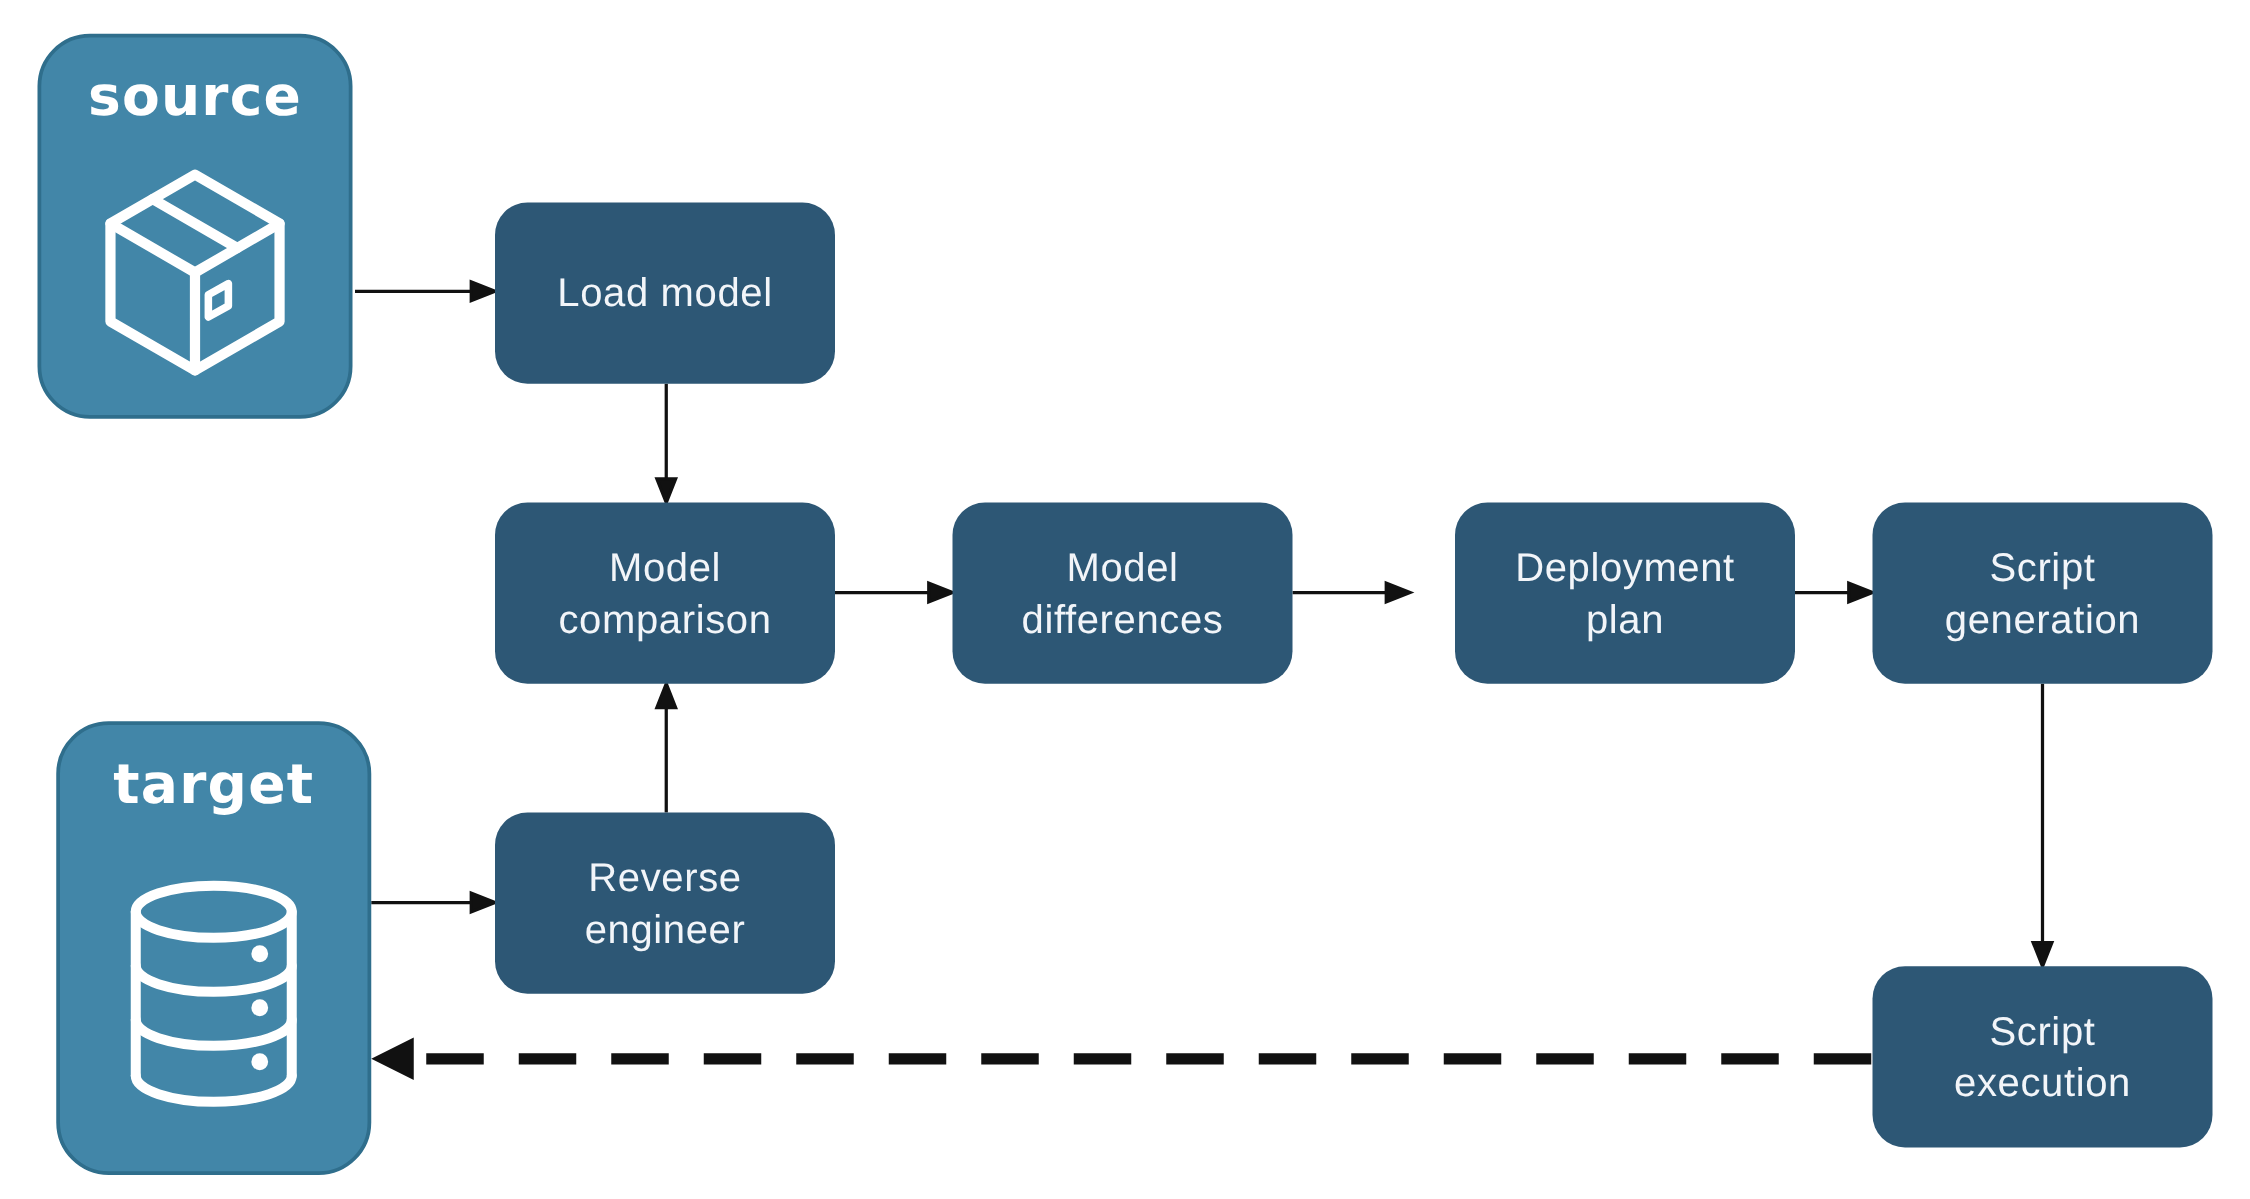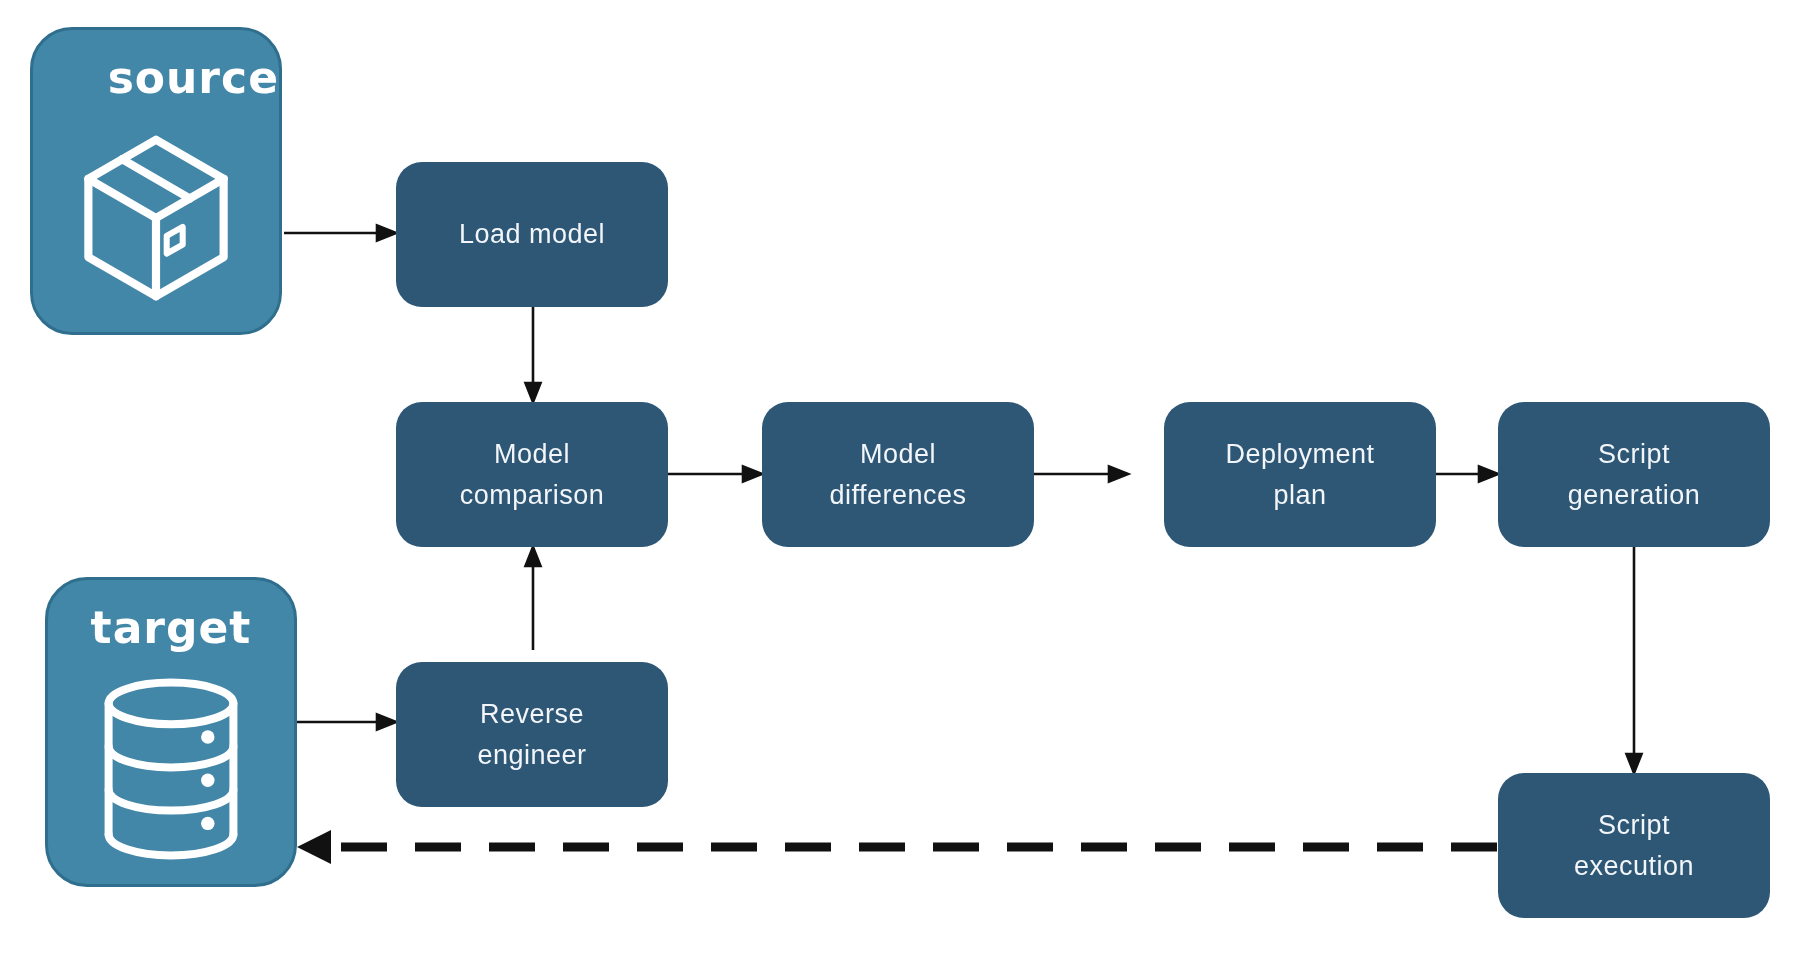--- a/index.html
+++ b/index.html
@@ -9,21 +9,21 @@
   }
   
   .connectors{position:absolute;left:0;top:0;width:1800px;height:959px;pointer-events:none;}
 
   
   .node{
     position:absolute;width:272px;height:145px;border-radius:26px;
     background:var(--node-fill,#2D5775);
     color:var(--node-text,#F2F5F9);
     display:flex;align-items:center;justify-content:center;text-align:center;
-    font-size:27px;line-height:41px;white-space:pre-line;letter-spacing:.5px;
+    font-size:32px;line-height:41px;white-space:pre-line;letter-spacing:.5px;
   }
 
   
   .endpoint{
     position:absolute;width:252px;border-radius:42px;
     background:var(--endpoint-fill,#4286A8);
     border:3px solid var(--endpoint-border,#2F6E8C);
     box-sizing:border-box;
     display:flex;flex-direction:column;align-items:center;
   }
@@ -32,25 +32,25 @@
     font-weight:800;font-size:44px;color:#ffffff;margin-top:22px;letter-spacing:1px;
   }
   .endpoint .ep-icon{flex:1;display:flex;align-items:center;justify-content:center;width:100%;}
 
   
   #node-load-model       {left:396px;top:162px;}
   #node-model-comparison {left:396px;top:402px;}
   #node-model-differences{left:762px;top:402px;}
   #node-deployment-plan  {left:1128px;top:402px;margin-left:36px;}
   #node-script-generation{left:1498px;top:402px;}
-  #node-reverse-engineer {left:396px;top:650px;margin-top:12px;}
+  #node-reverse-engineer {left:396px;top:650px;}
   #node-script-execution {left:1498px;top:773px;}
 
-  #endpoint-source{left:30px;top:27px;height:308px;align-items:flex-end;}
-  #endpoint-target{left:45px;top:577px;height:310px;}
+  #endpoint-source{left:30px;top:27px;height:308px;}
+  #endpoint-target{left:45px;top:577px;height:363px;}
 </style>
 </head>
 <body>
 
 <div class="canvas" style="--node-fill: #2D5775; --node-text: #F2F5F9; --endpoint-fill: #4286A8; --endpoint-border: #2F6E8C; background: rgb(255, 255, 255);">
 
   <svg class="connectors" viewBox="0 0 1800 959" xmlns="http://www.w3.org/2000/svg">
     <g stroke="#111111" stroke-width="2.6" fill="#111111">
 
       <g>

